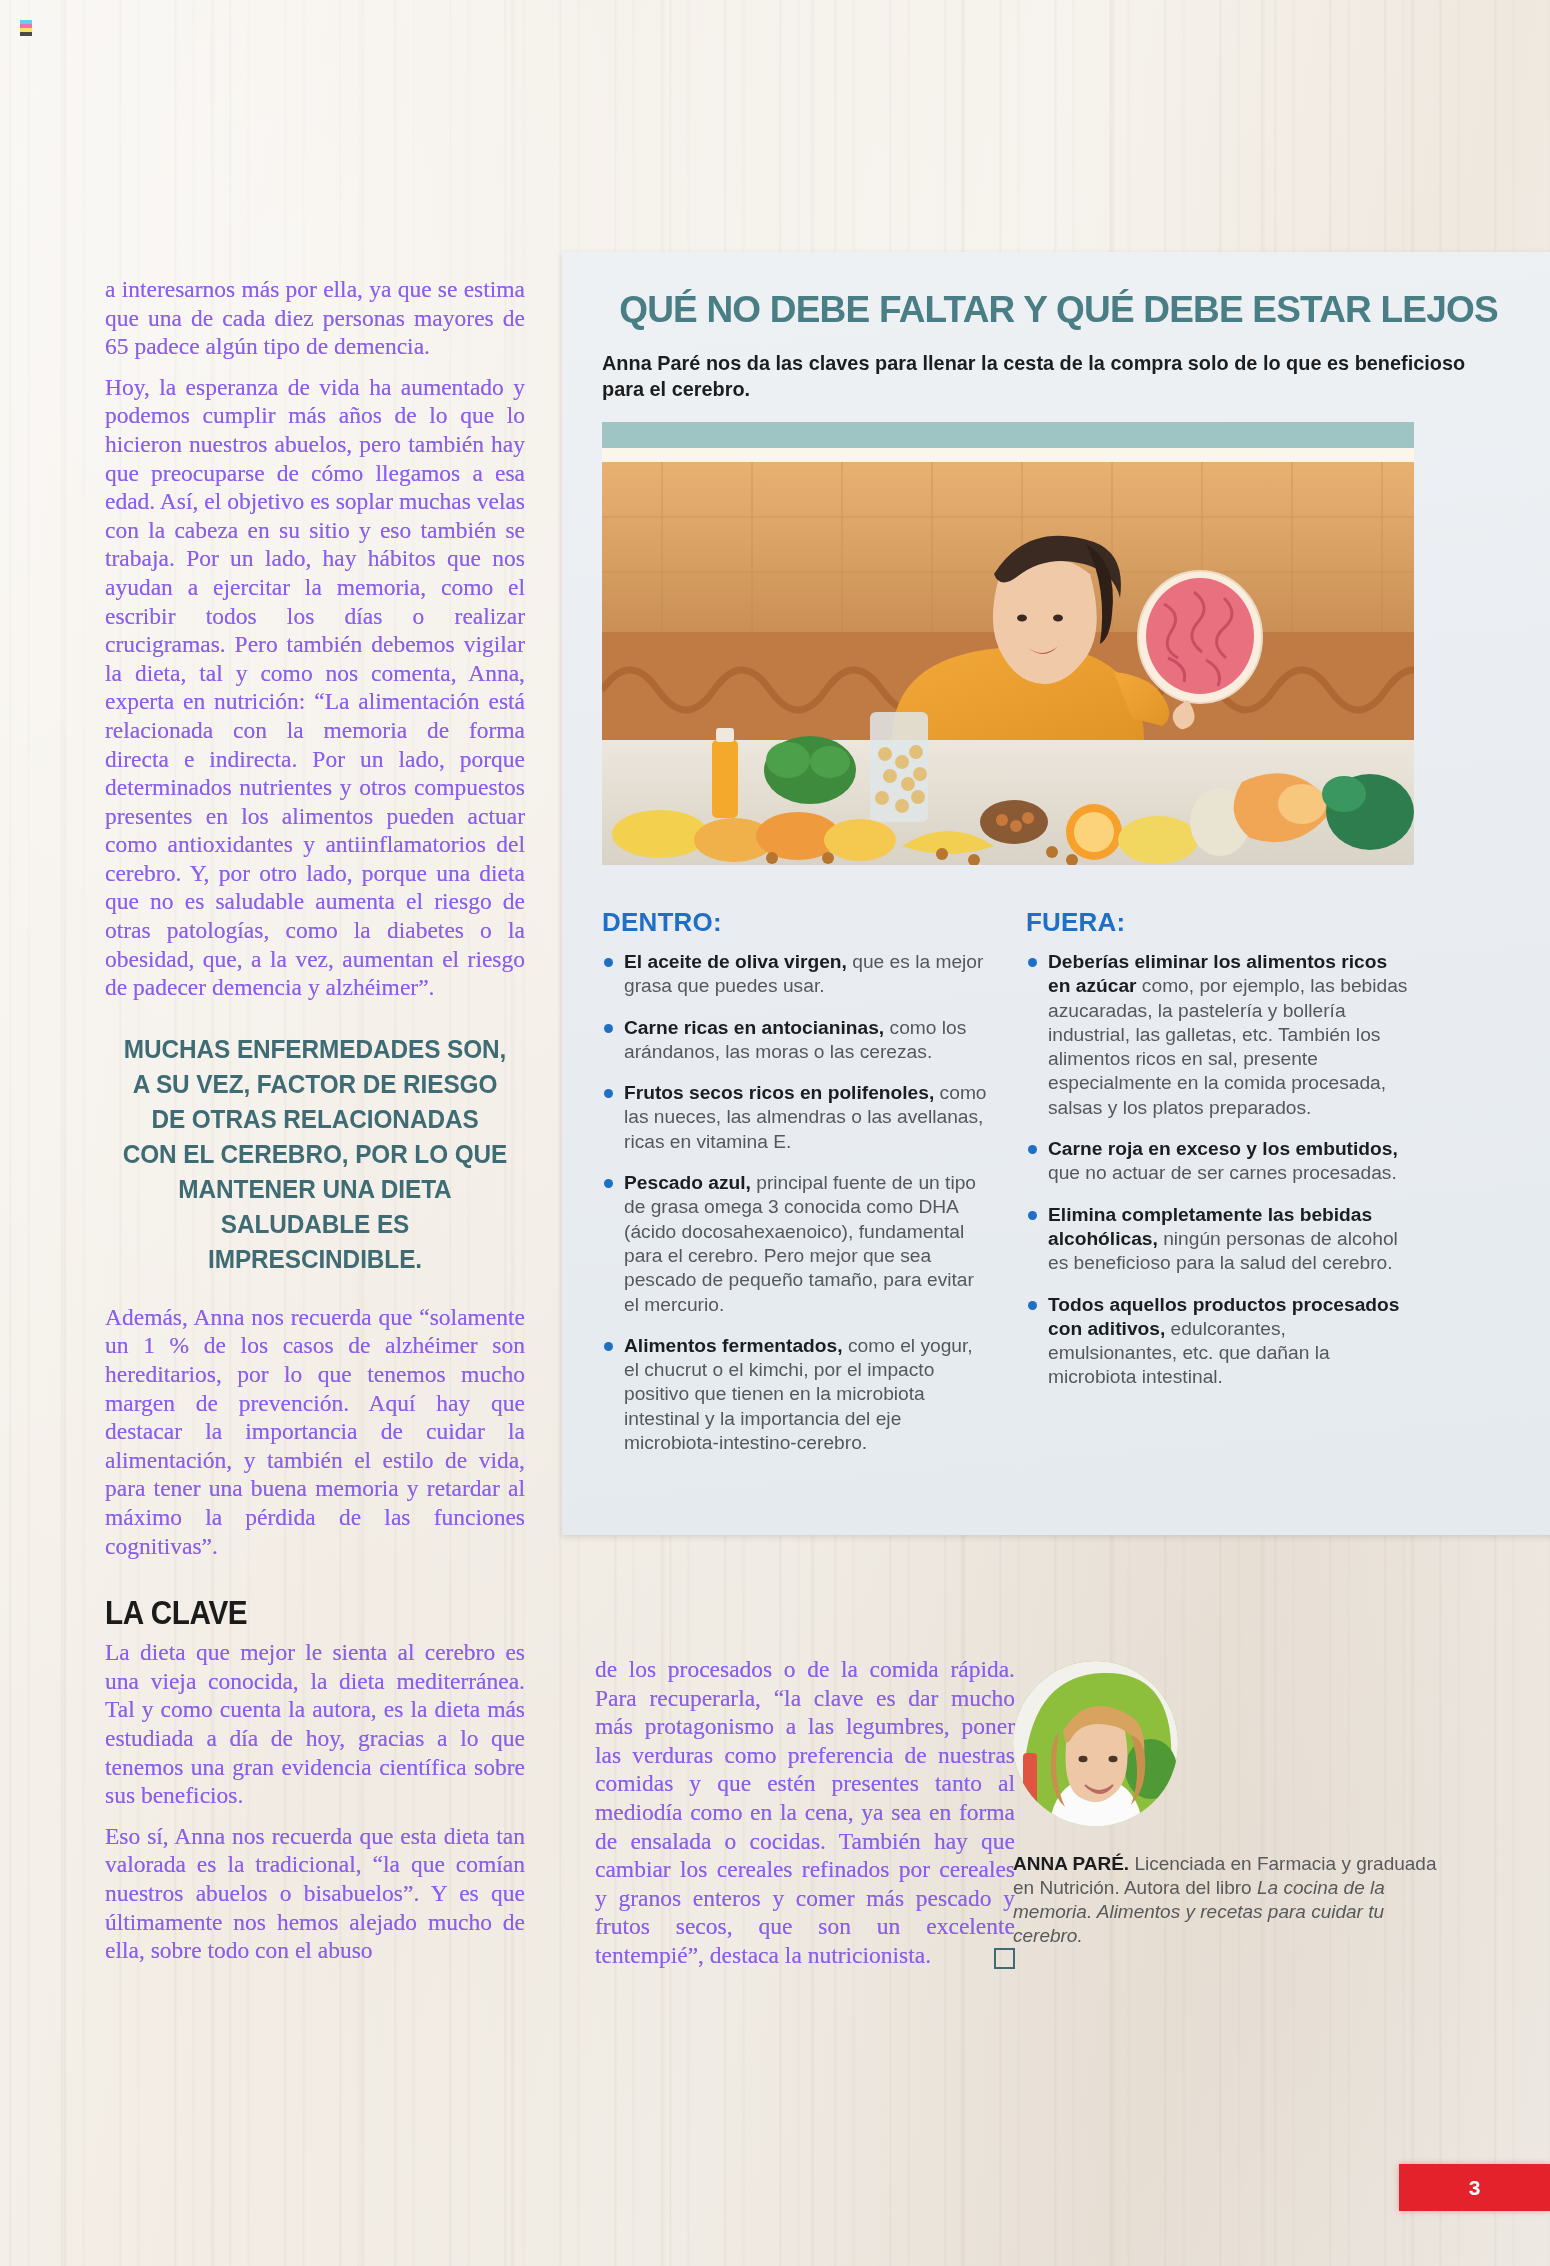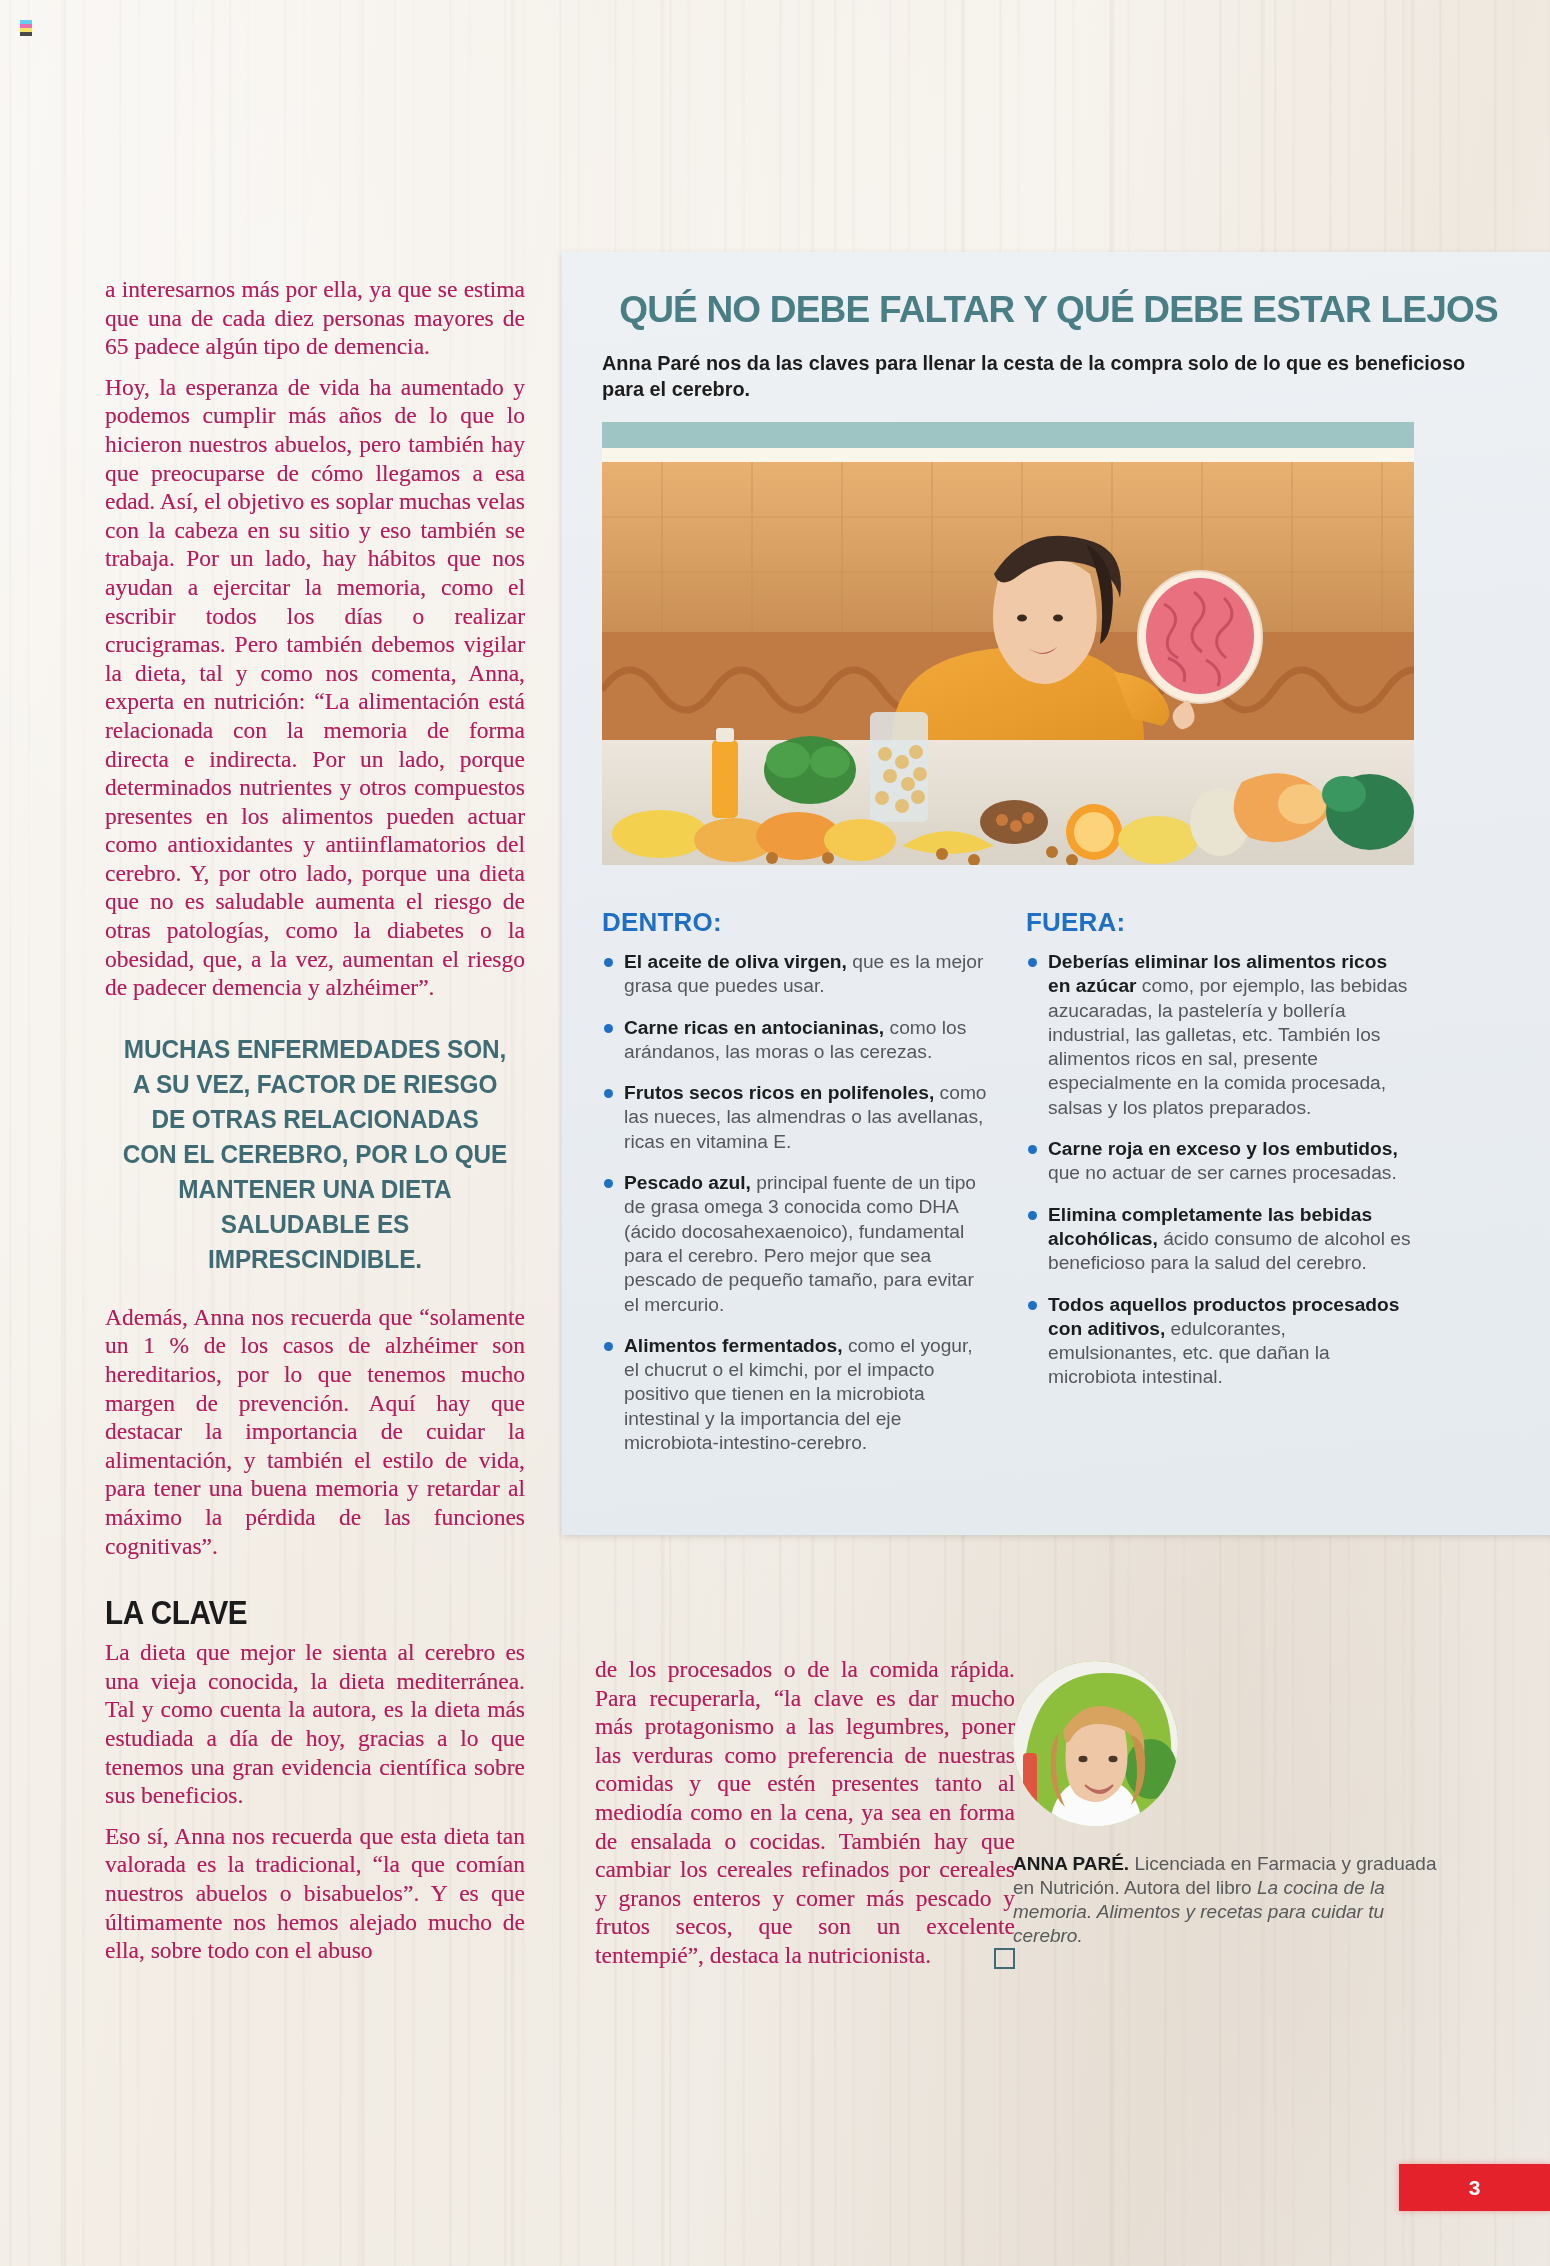--- a/index.html
+++ b/index.html
@@ -60,21 +60,21 @@
   .col-left {
     position: absolute;
     left: 105px;
     top: 275px;
     width: 420px;
   }
   .body-text {
     font-family: "Liberation Serif", serif;
     font-size: 23.5px;
     line-height: 28.6px;
-    color: #be185d;
+    color: #8b5cf6;
     text-align: justify;
     -webkit-hyphens: none;
     hyphens: none;
     margin: 0;
     text-shadow: 0 0 0.6px rgba(40,35,30,0.35);
   }
   .body-text + .body-text { margin-top: 12px; }
 
   .pullquote {
     margin: 30px 0 26px 0;
@@ -401,21 +401,21 @@
             <li><b>Pescado azul,</b><span> principal fuente de un tipo de grasa omega 3 conocida como DHA (ácido docosahexaenoico), fundamental para el cerebro. Pero mejor que sea pescado de pequeño tamaño, para evitar el mercurio.</span></li>
             <li><b>Alimentos fermentados,</b><span> como el yogur, el chucrut o el kimchi, por el impacto positivo que tienen en la microbiota intestinal y la importancia del eje microbiota-intestino-cerebro.</span></li>
           </ul>
         </div>
 
         <div class="list-col">
           <h3 class="list-head">FUERA:</h3>
           <ul class="bullets">
             <li><b>Deberías eliminar los alimentos ricos en azúcar</b><span> como, por ejemplo, las bebidas azucaradas, la pastelería y bollería industrial, las galletas, etc. También los alimentos ricos en sal, presente especialmente en la comida procesada, salsas y los platos preparados.</span></li>
             <li><b>Carne roja en exceso y los embutidos,</b><span> que no actuar de ser carnes procesadas.</span></li>
-            <li><b>Elimina completamente las bebidas alcohólicas,</b><span> ácido consumo de alcohol es beneficioso para la salud del cerebro.</span></li>
+            <li><b>Elimina completamente las bebidas alcohólicas,</b><span> ningún personas de alcohol es beneficioso para la salud del cerebro.</span></li>
             <li><b>Todos aquellos productos procesados con aditivos,</b><span> edulcorantes, emulsionantes, etc. que dañan la microbiota intestinal.</span></li>
           </ul>
         </div>
 
       </div>
     </div>
   </div>
 
   <div class="col-mid">
     <p class="body-text">de los procesados o de la comida rápida. Para recuperarla, “la clave es dar mucho más protagonismo a las legumbres, poner las verduras como preferencia de nuestras comidas y que estén presentes tanto al mediodía como en la cena, ya sea en forma de ensalada o cocidas. También hay que cambiar los cereales refinados por cereales y granos enteros y comer más pescado y frutos secos, que son un excelente tentempié”, destaca la nutricionista.</p>

